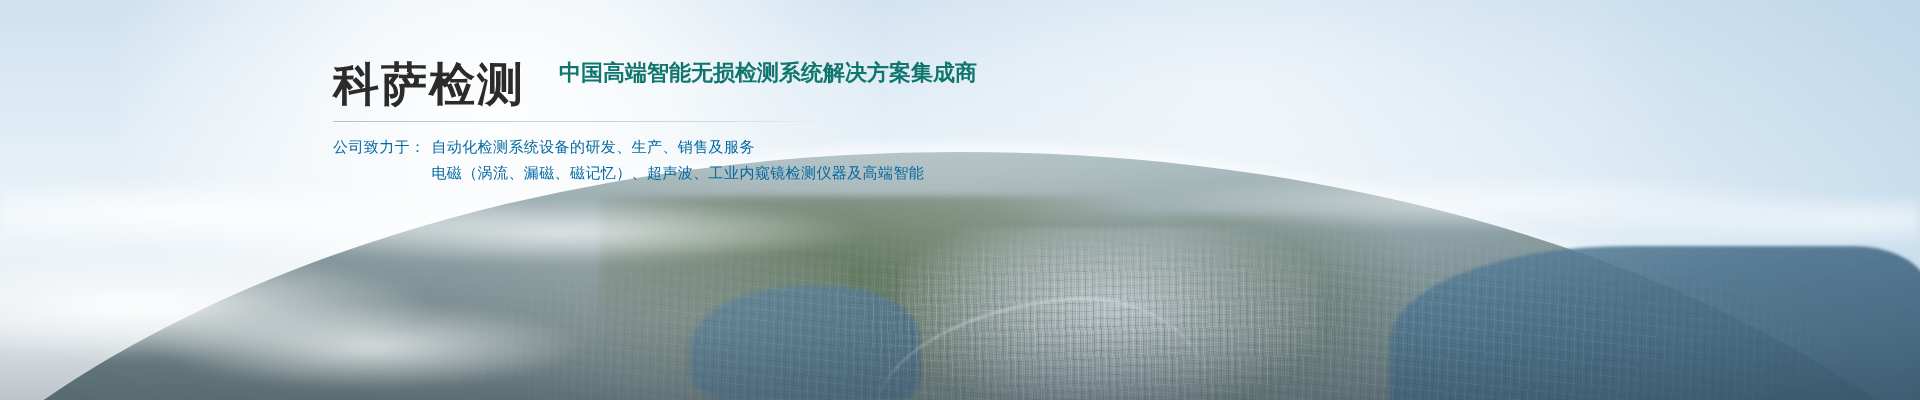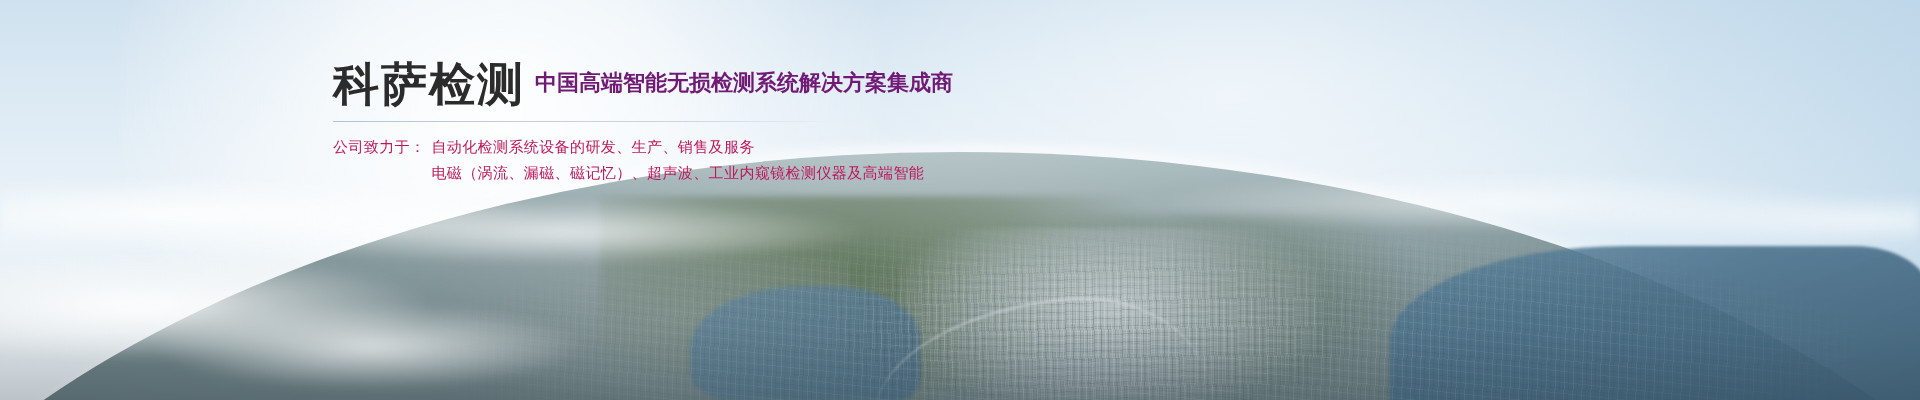--- a/index.html
+++ b/index.html
@@ -296,57 +296,58 @@
   
   .content {
     position: absolute;
     left: 333px;
     top: 60px;
     width: 880px;
     z-index: 5;
   }
   .headline {
     display: flex;
-    align-items: center;
+    align-items: flex-start;
     gap: 10px;
     white-space: nowrap;
   }
   .brand {
     font-family: "DejaVu Sans", "Liberation Sans", sans-serif;
     font-size: 46px;
     font-weight: 700;
     letter-spacing: 2px;
     color: #2b2b2b;
     line-height: 1.08;
     text-shadow: 0 1px 1px rgba(255,255,255,0.55);
   }
   .tagline {
     font-family: Liberation Mono, monospace;
     font-size: 22px;
     font-weight: 700;
     letter-spacing: 0px;
-    color: #701a75;
+    color: #0f766e;
     position: relative;
     top: -2px;
+    margin-left: 24px;
   }
   .rule {
     width: 500px;
     height: 1px;
     background: linear-gradient(to right,
         rgba(120,150,175,0.55) 0%,
         rgba(120,150,175,0.35) 70%,
         rgba(120,150,175,0) 100%);
     margin-top: 11px;
     margin-bottom: 12px;
   }
   .desc {
     display: flex;
     align-items: flex-start;
     font-size: 15px;
-    color: #be185d;
+    color: #0369a1;
     line-height: 26px;
     letter-spacing: 0.4px;
   }
   .desc-label {
     flex: 0 0 auto;
     white-space: nowrap;
     padding-right: 6px;
   }
   .desc-lines {
     flex: 1 1 auto;

